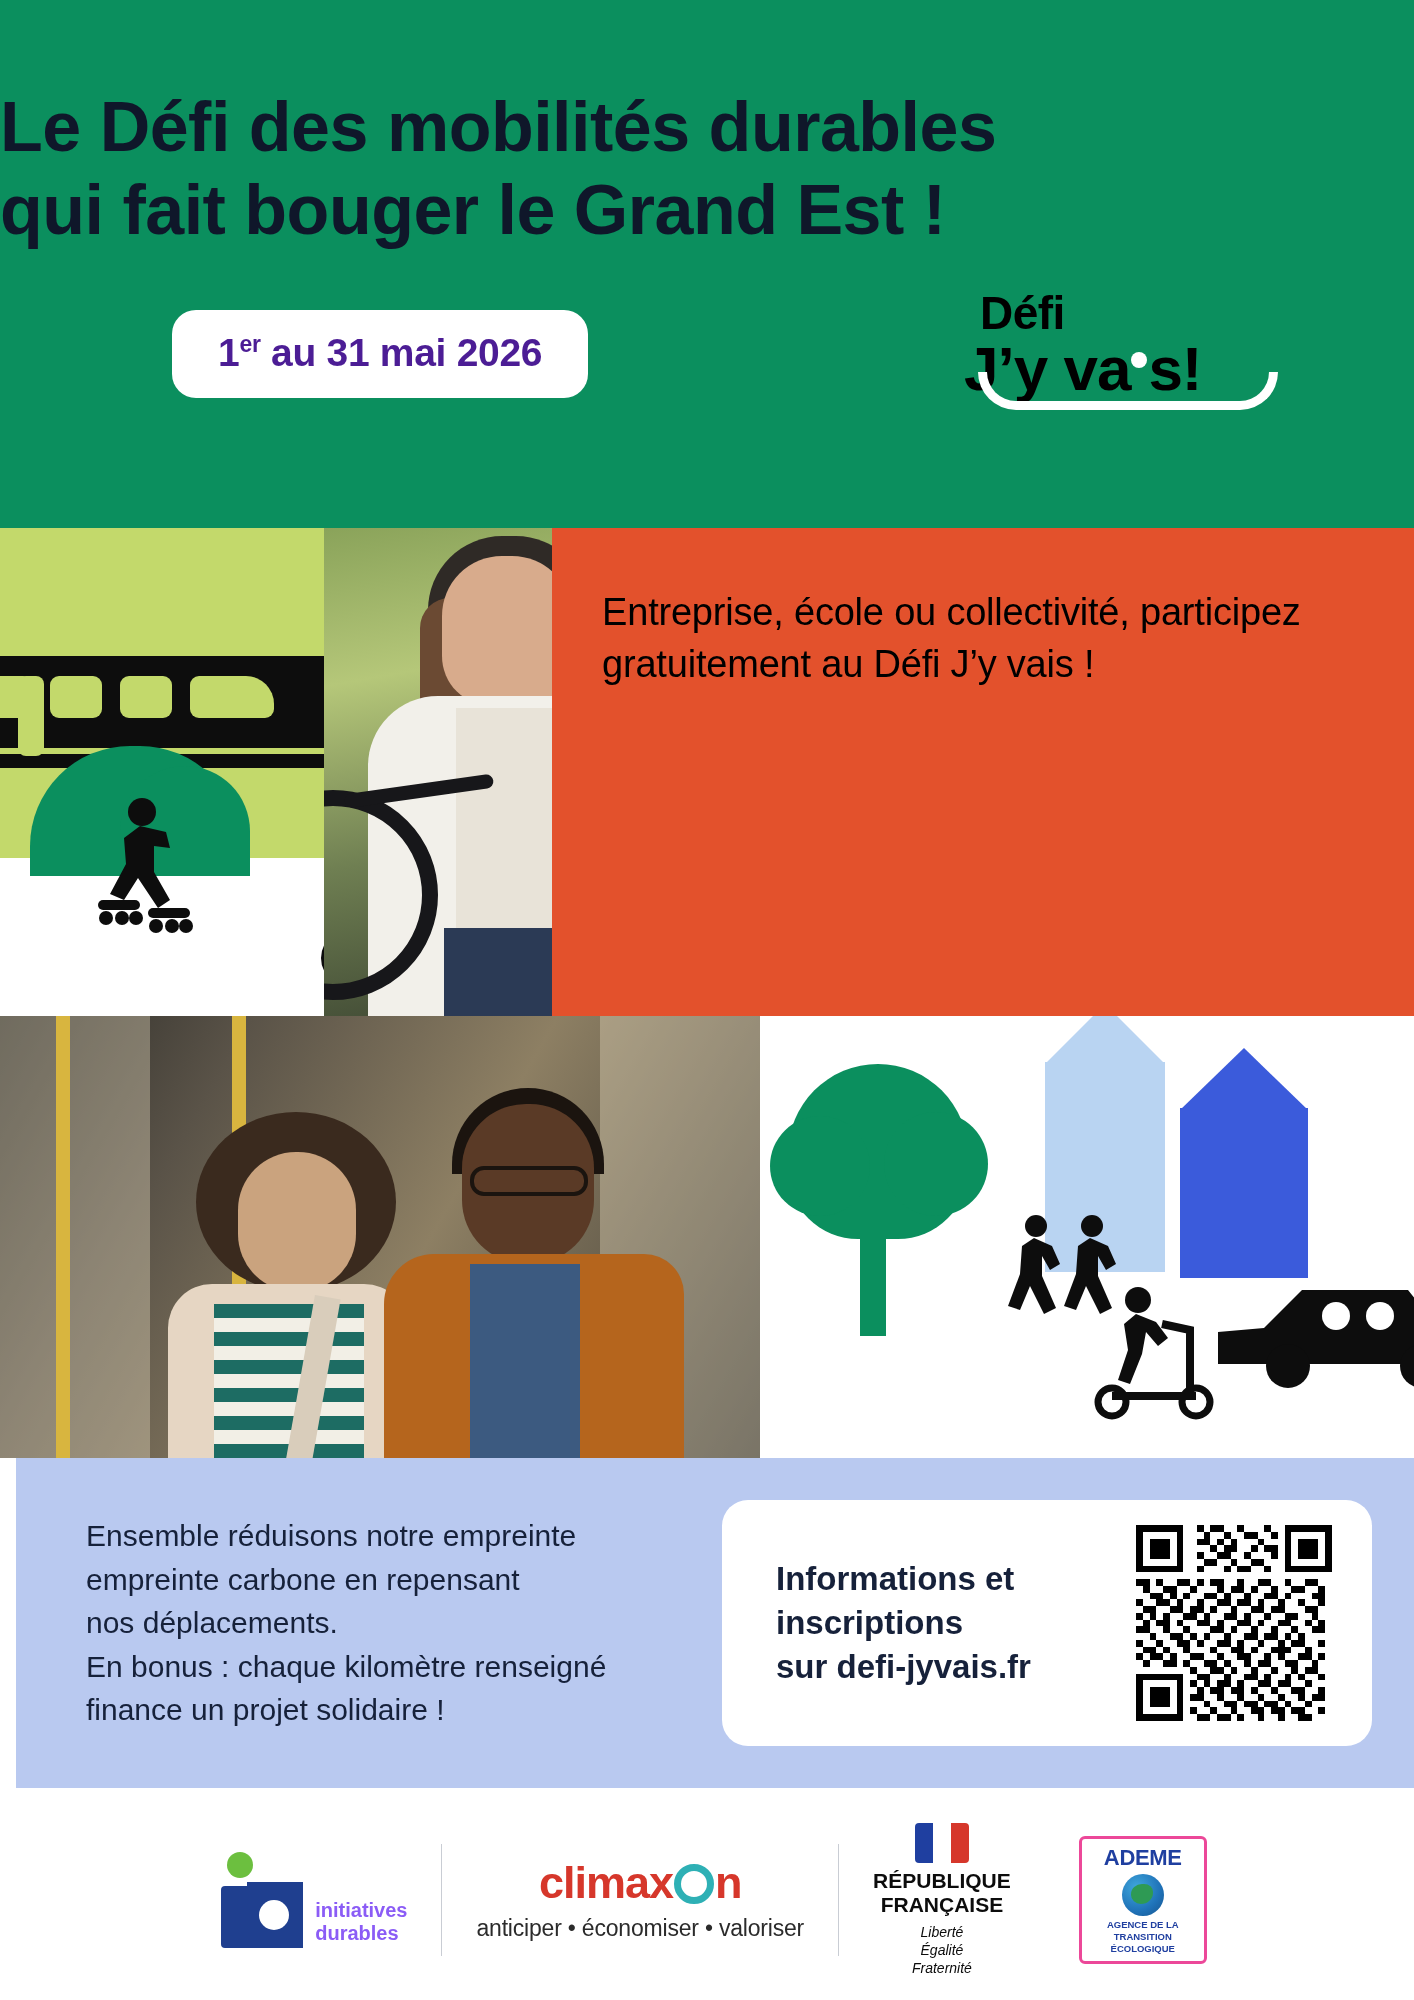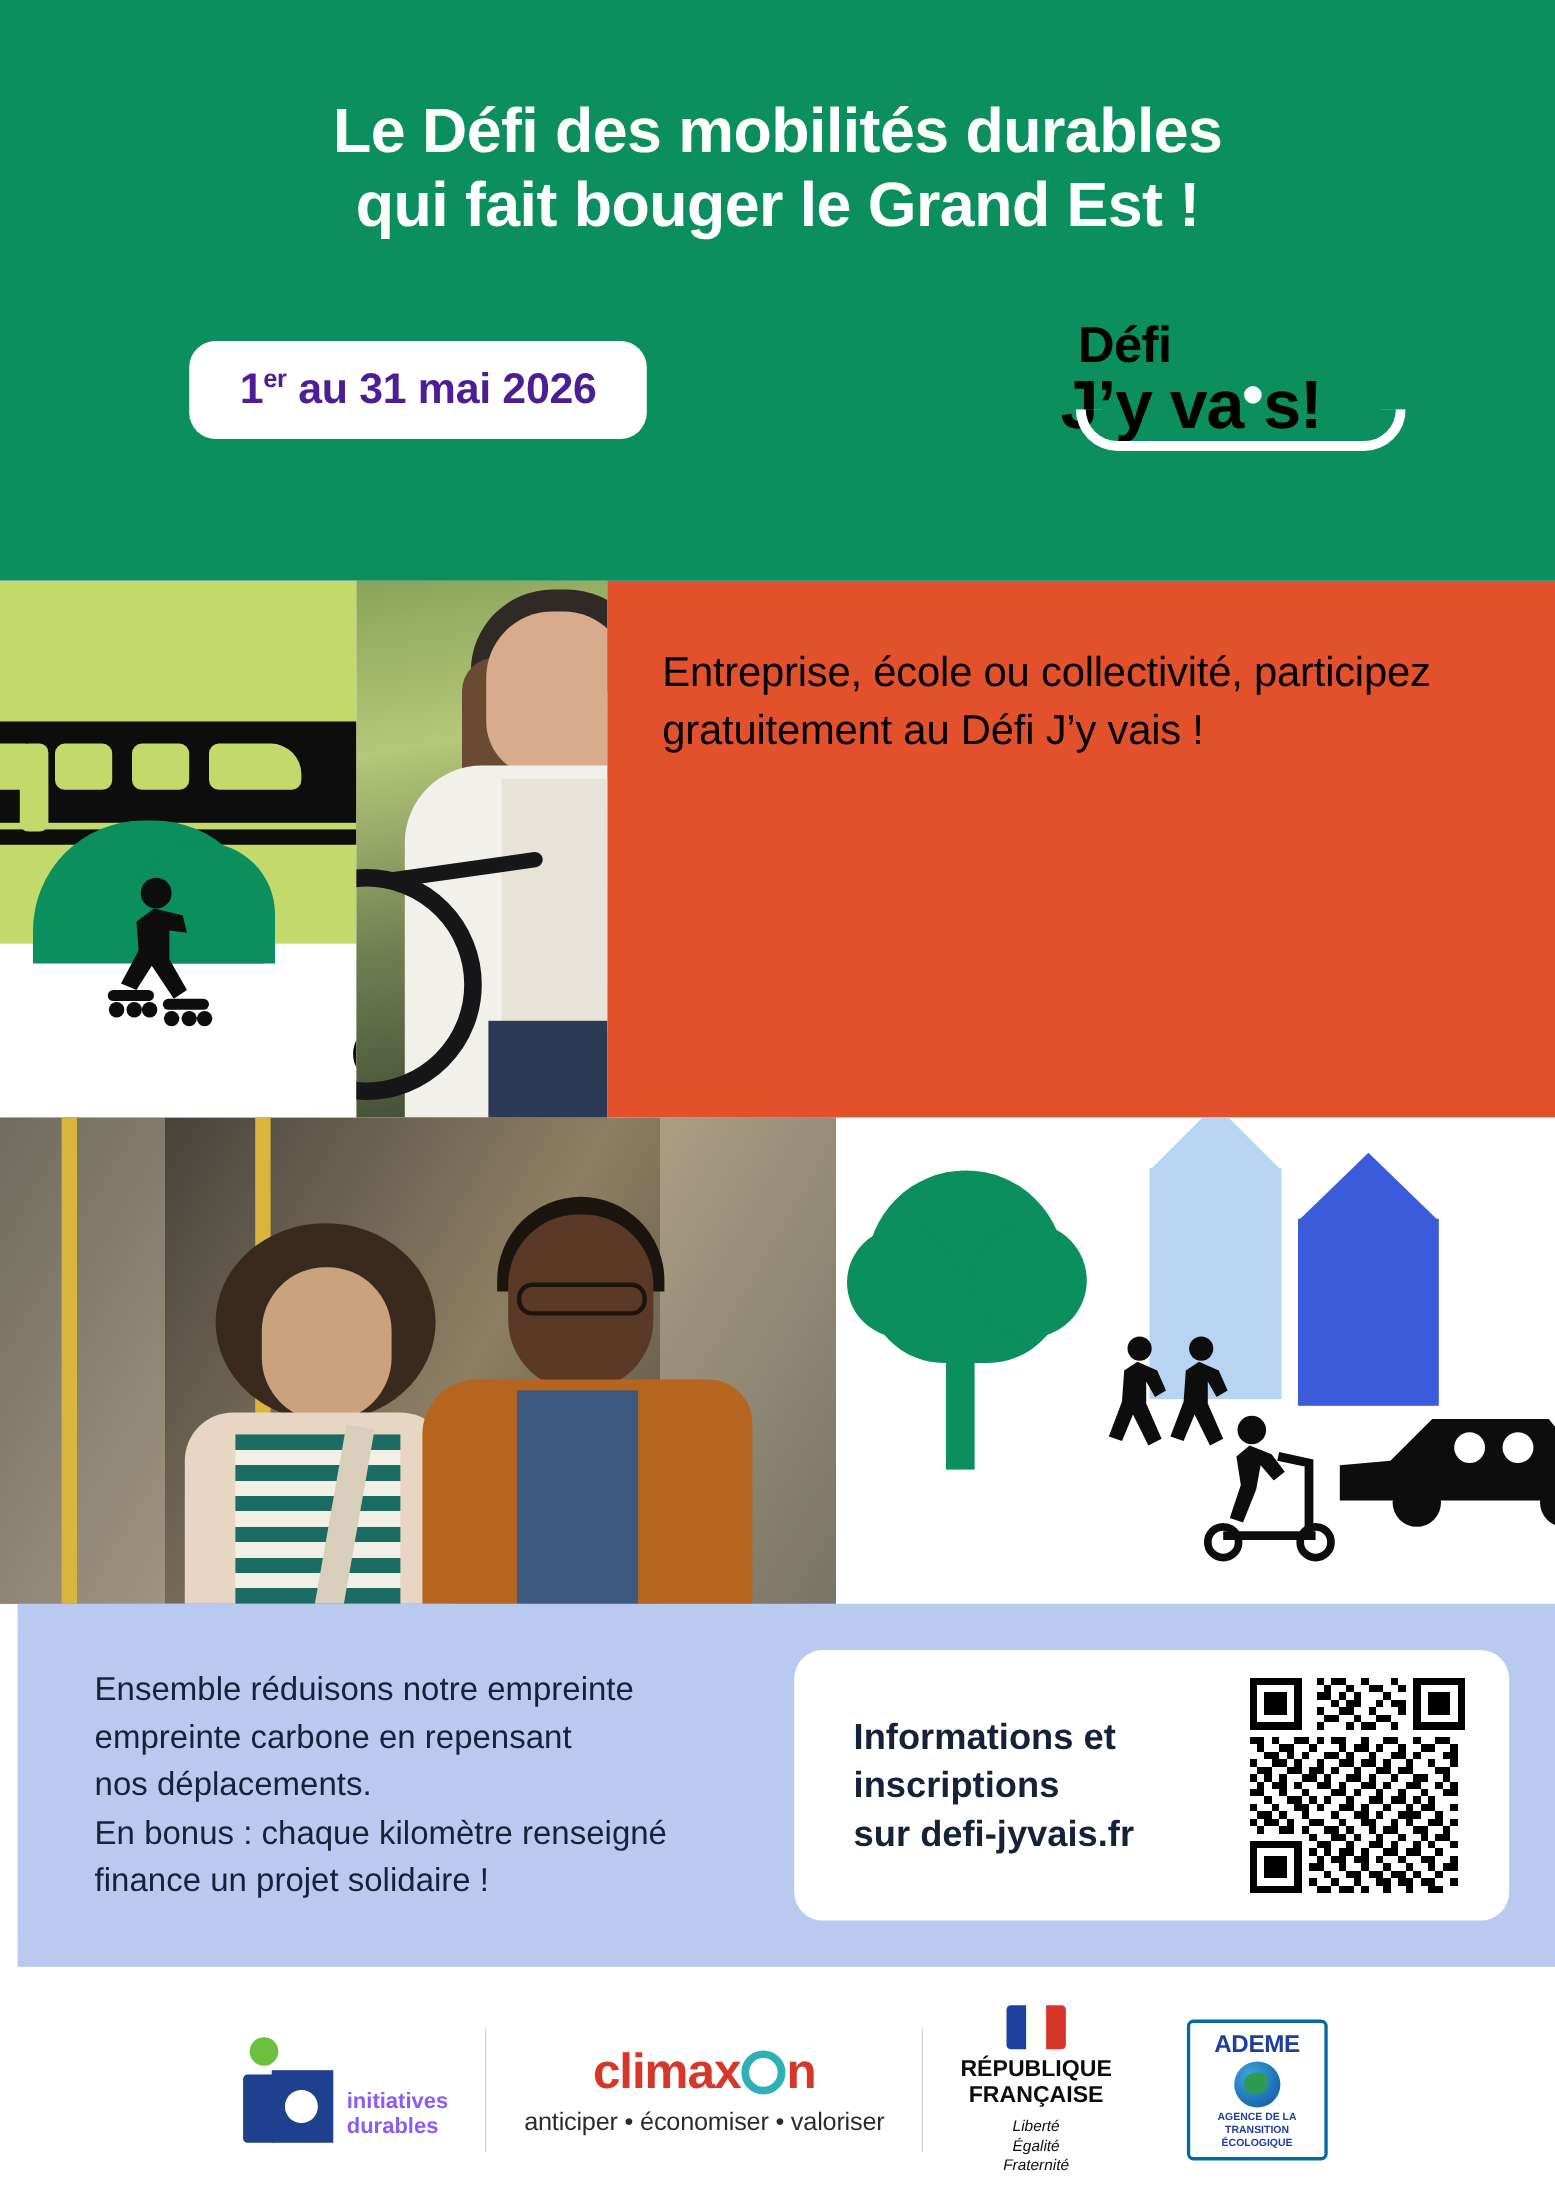--- a/index.html
+++ b/index.html
@@ -20,26 +20,25 @@
   }
 
   
   .header {
     background: #0b8f5e;
     height: 528px;
     position: relative;
     flex: 0 0 auto;
   }
   .header-title {
-    color: #ffffff;
-    font-size: 57px;
+    color: #0f172a;
+    font-size: 70px;
     line-height: 1.18;
     font-weight: bold;
     letter-spacing: -0.5px;
-    text-align: center;
     padding-top: 86px;
   }
   .header-title .line { display: block; }
   .date-pill {
     position: absolute;
     left: 172px;
     top: 310px;
     background: #ffffff;
     color: #4c1d95;
     font-size: 39px;
@@ -332,21 +331,21 @@
   .rf-flag { display:flex; justify-content:center; margin-bottom: 6px; }
   .rf-flag span { display:block; width: 18px; height: 40px; }
   .rf-flag .b { background:#1f3fa0; border-radius: 4px 0 0 4px;}
   .rf-flag .w { background:#ffffff; }
   .rf-flag .r { background:#d6372b; border-radius: 0 4px 4px 0;}
   .rf-title { font-size: 21px; font-weight:bold; line-height:1.15; color:#0c0c0c;}
   .rf-motto { font-size: 14px; font-style: italic; line-height:1.3; margin-top:6px; color:#0c0c0c;}
 
   
   .ademe {
-    width: 128px; height: 128px; border: 3px solid #0369a1; border-radius: 6px;
+    width: 128px; height: 128px; border: 3px solid #ec4899; border-radius: 6px;
     display:flex; flex-direction:column; align-items:center; justify-content:center; gap:3px;
     padding: 4px;
   }
   .ademe-name { font-size: 22px; font-weight:bold; color:#1f3fa0; letter-spacing:-0.3px;}
   .ademe-globe {
     width: 42px; height: 42px; border-radius:50%;
     background: radial-gradient(circle at 35% 32%, #3fa7dc 0%, #1f72b8 60%, #16548c 100%);
     position: relative;
   }
   .ademe-globe::after {

